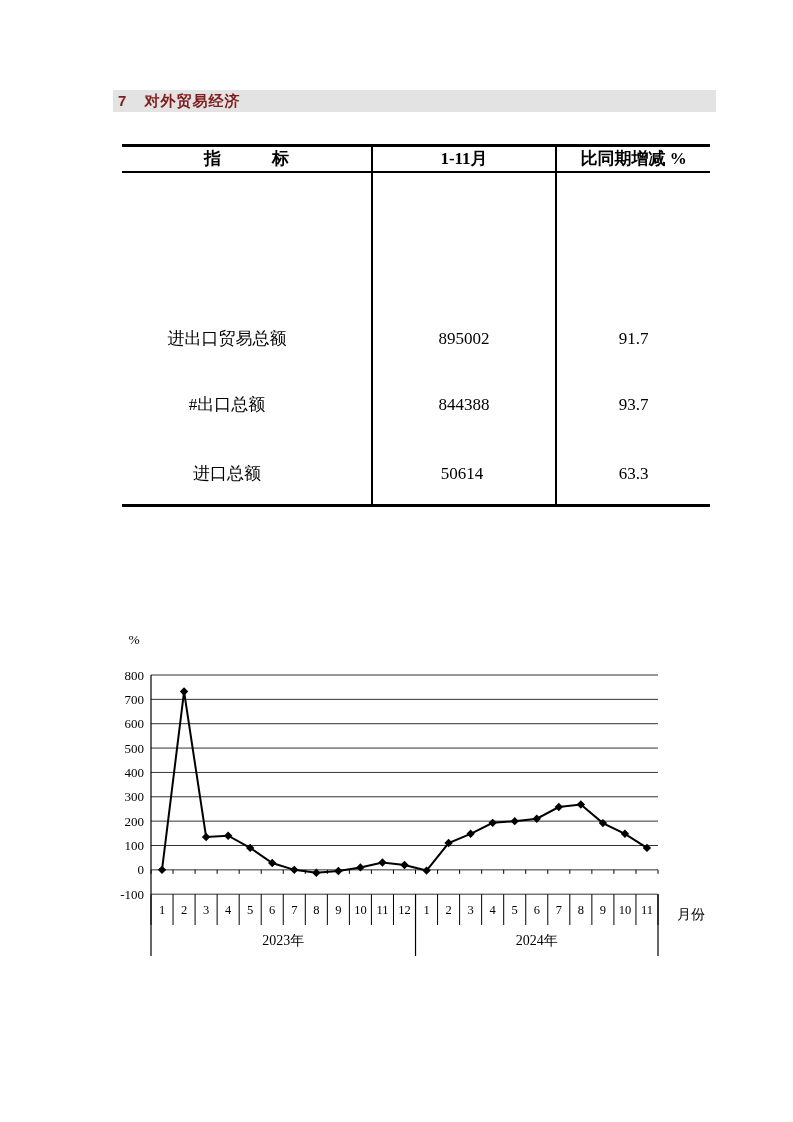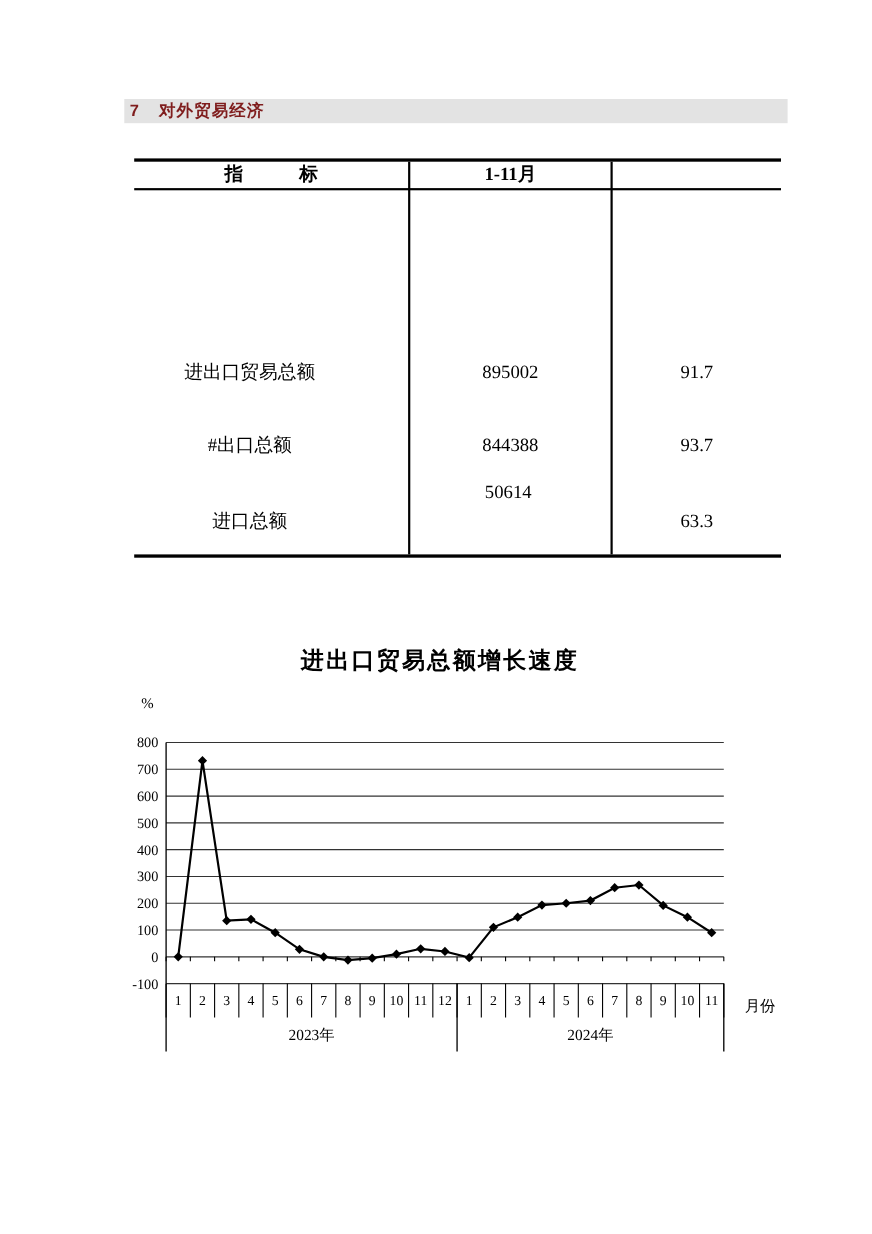--- a/index.html
+++ b/index.html
@@ -44,39 +44,39 @@
   </div>
 
   <div class="hline" style="left:122px; top:144px; width:588px; height:3px;"></div>
   <div class="hline" style="left:122px; top:171px; width:588px; height:2px;"></div>
   <div class="hline" style="left:122px; top:504px; width:588px; height:3px;"></div>
   <div class="vline" style="left:371px; top:147px; width:2px; height:357px;"></div>
   <div class="vline" style="left:555px; top:147px; width:2px; height:357px;"></div>
 
   <div class="cell th" style="left:122px; top:147px; width:249px;">指　　　标</div>
   <div class="cell th" style="left:373px; top:147px; width:182px;">1-11月</div>
+  <div class="cell th" style="left:557px; top:147px; width:153px;">比同期增减 %</div>
 
 
   <div>
     <div class="cell ctr" style="left:122px; top:327px; width:210px;">进出口贸易总额</div>
     <div class="cell ctr" style="left:373px; top:327px; width:182px;">895002</div>
     <div class="cell ctr" style="left:557px; top:327px; width:153px;">91.7</div>
   </div>
   <div>
     <div class="cell ctr" style="left:122px; top:393px; width:210px;">#出口总额</div>
     <div class="cell ctr" style="left:373px; top:393px; width:182px;">844388</div>
     <div class="cell ctr" style="left:557px; top:393px; width:153px;">93.7</div>
   </div>
   <div>
     <div class="cell ctr" style="left:122px; top:462px; width:210px;">进口总额</div>
-    <div class="cell ctr" style="left:373px; top:436px; width:178px;">50614</div>
+    <div class="cell ctr" style="left:373px; top:462px; width:178px;">50614</div>
     <div class="cell ctr" style="left:557px; top:462px; width:153px;">63.3</div>
   </div>
 
-  <div class="chart-title">进出口贸易总额增长速度</div>
   <svg class="chart-svg" width="640" height="345" viewBox="0 0 640 345" xmlns="http://www.w3.org/2000/svg">
       <line x1="51" y1="45" x2="558" y2="45" stroke="#333333" stroke-width="1"></line>
       <text x="44" y="49.5" font-size="13" text-anchor="end">800</text>
       <line x1="51" y1="69.35555555555555" x2="558" y2="69.35555555555555" stroke="#333333" stroke-width="1"></line>
       <text x="44" y="73.85555555555555" font-size="13" text-anchor="end">700</text>
       <line x1="51" y1="93.71111111111111" x2="558" y2="93.71111111111111" stroke="#333333" stroke-width="1"></line>
       <text x="44" y="98.21111111111111" font-size="13" text-anchor="end">600</text>
       <line x1="51" y1="118.06666666666666" x2="558" y2="118.06666666666666" stroke="#333333" stroke-width="1"></line>
       <text x="44" y="122.56666666666666" font-size="13" text-anchor="end">500</text>
       <line x1="51" y1="142.42222222222222" x2="558" y2="142.42222222222222" stroke="#333333" stroke-width="1"></line>

